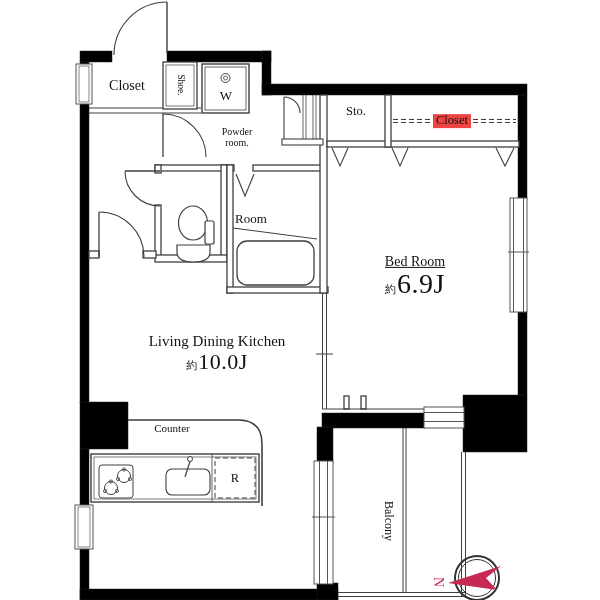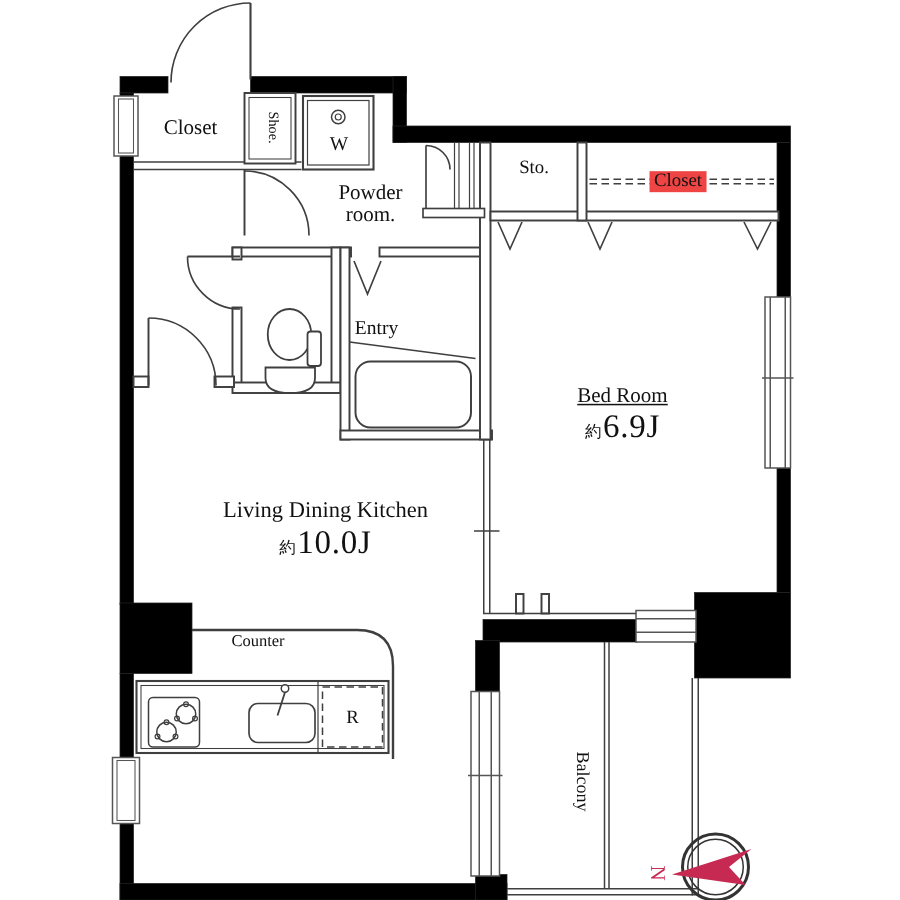--- a/index.html
+++ b/index.html
@@ -2,21 +2,21 @@
 <html><head>
 <meta charset="utf-8">
 <style>
   html,body{margin:0;padding:0;background:#fff;}
   .plan{position:relative;width:600px;height:600px;background:#ffffff;overflow:hidden;
         font-family:"Liberation Serif","DejaVu Serif",serif;color:#111;}
   .plan svg{position:absolute;left:0;top:0;}
   .lbl{position:absolute;transform:translate(-50%,-50%);white-space:nowrap;
        text-align:center;color:#111;line-height:1.1;}
   .vert{writing-mode:vertical-rl;}
-  .size-big{font-size:22px;letter-spacing:.5px;}
+  .size-big{font-size:28px;letter-spacing:.5px;}
   .size-prefix{font-size:11px;margin-right:1px;}
   .bg-white{background:#ef4444;padding:0 3px;}
 </style>
 </head>
 <body>
 
 <div class="plan">
 
   <svg width="600" height="600" viewBox="0 0 600 600">
 
@@ -194,26 +194,26 @@
       <circle cx="477" cy="578" r="18.5" fill="none" stroke="#333" stroke-width="1"></circle>
       <polygon points="448,583 501,566 486,578 497,590" fill="#C62A52"></polygon>
       <text x="439" y="587" font-size="14" font-family="Liberation Serif, DejaVu Serif, serif" text-anchor="middle" transform="rotate(90 439 582)" fill="#C62A52">N</text>
     </g>
   </svg>
 
   <div class="lbl" style="left:127px;top:86px;font-size:14px;">Closet</div>
   <div class="lbl vert" style="left:181px;top:85px;font-size:9.5px;">Shoe.</div>
   <div class="lbl" style="left:226px;top:96px;font-size:13px;">W</div>
 
-  <div class="lbl" style="left:247px;top:137px;font-size:14px;">
+  <div class="lbl" style="left:237px;top:137px;font-size:10px;">
     <div>Powder</div>
     <div>room.</div>
   </div>
 
-  <div class="lbl" style="left:251px;top:219px;font-size:13px;">Entry</div>
+  <div class="lbl" style="left:251px;top:219px;font-size:13px;">Room</div>
   <div class="lbl" style="left:356px;top:112px;font-size:12.5px;">Sto.</div>
   <div class="lbl bg-white" style="left:452px;top:121px;font-size:12.5px;">Closet</div>
 
   <div class="lbl" style="left:415px;top:277px;">
     <div style="font-size:14px;text-decoration:underline;">Bed Room</div>
     <div><span class="size-prefix">約</span><span class="size-big">6.9J</span></div>
   </div>
 
   <div class="lbl" style="left:217px;top:353px;">
     <div style="font-size:15px;">Living Dining Kitchen</div>

